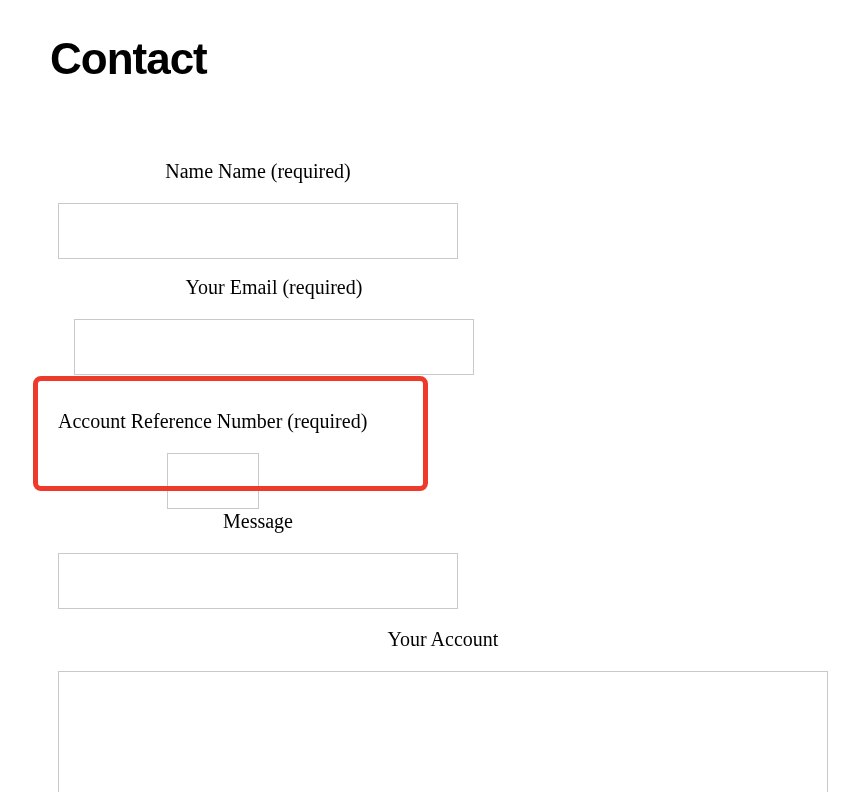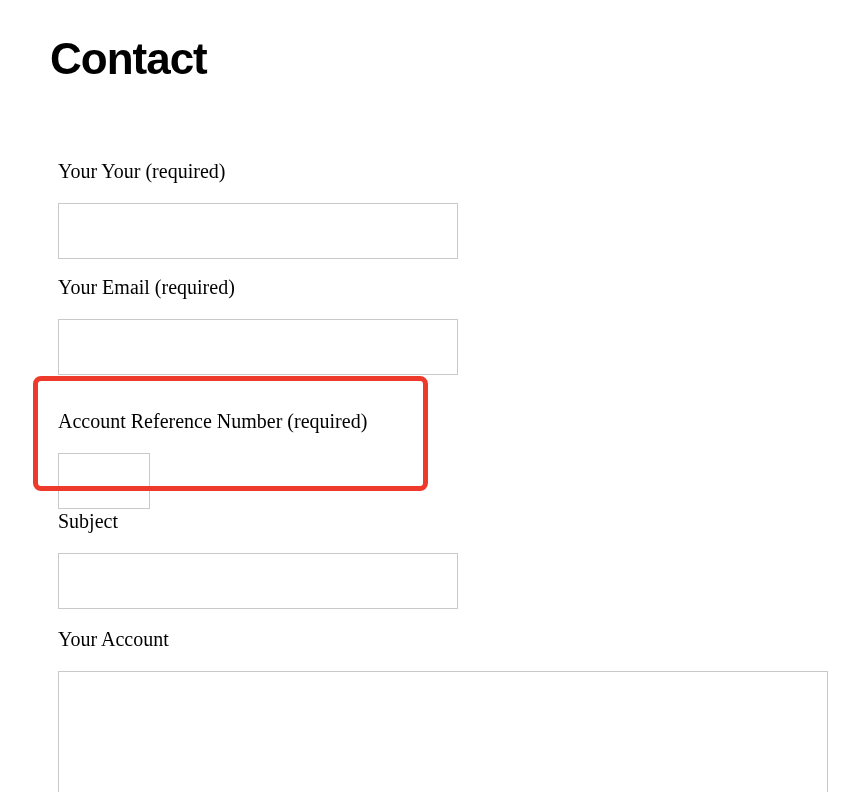--- a/index.html
+++ b/index.html
@@ -1,18 +1,19 @@
 <!DOCTYPE html>
 <html><head>
   <meta charset="utf-8">
   <style>
     * {
       box-sizing: border-box;
       margin: 8px;
       padding: 0;
+      text-align: center;
     }
     body {
       width: 864px;
       height: 792px;
       background: #ffffff;
       font-family: Georgia, 'Times New Roman', serif;
       color: #000;
       position: relative;
     }
     .page-title {
@@ -64,48 +65,48 @@
       resize: none;
     }
     .highlight-box {
       position: absolute;
       border: 5px solid #ee3a2b;
       border-radius: 8px;
       pointer-events: none;
     }
     
     .group-name { left: 26px; top: 128px; }
-    .group-email { left: 26px; top: 244px; }
+    .group-email { left: 42px; top: 244px; }
     .group-account { left: 26px; top: 378px; }
     .group-subject { left: 26px; top: 478px; }
     .group-message { left: 26px; top: 596px; }
   </style>
 </head>
 <body>
 
 <h1 class="page-title">Contact</h1>
 
 <div class="field-group group-name">
-  <label class="field-label">Your Your (required)</label>
+  <label class="field-label">Name Name (required)</label>
   <input type="text" class="text-input" value="" style="">
 </div>
 
 <div class="field-group group-email">
   <label class="field-label">Your Email (required)</label>
   <input type="text" class="text-input" value="" style="">
 </div>
 
 <div class="field-group group-account">
   <label class="field-label">Account Reference Number (required)</label>
   <input type="text" class="small-input" value="" style="">
 </div>
 
 <div class="highlight-box" style="left:9px; top:352px; width:395px; height:115px;"></div>
 
 <div class="field-group group-subject">
-  <label class="field-label">Subject</label>
+  <label class="field-label">Message</label>
   <input type="text" class="text-input" value="" style="">
 </div>
 
 <div class="field-group group-message">
   <label class="field-label">Your Account</label>
   <textarea class="textarea" style=""></textarea>
 </div>
 
 </body></html>

